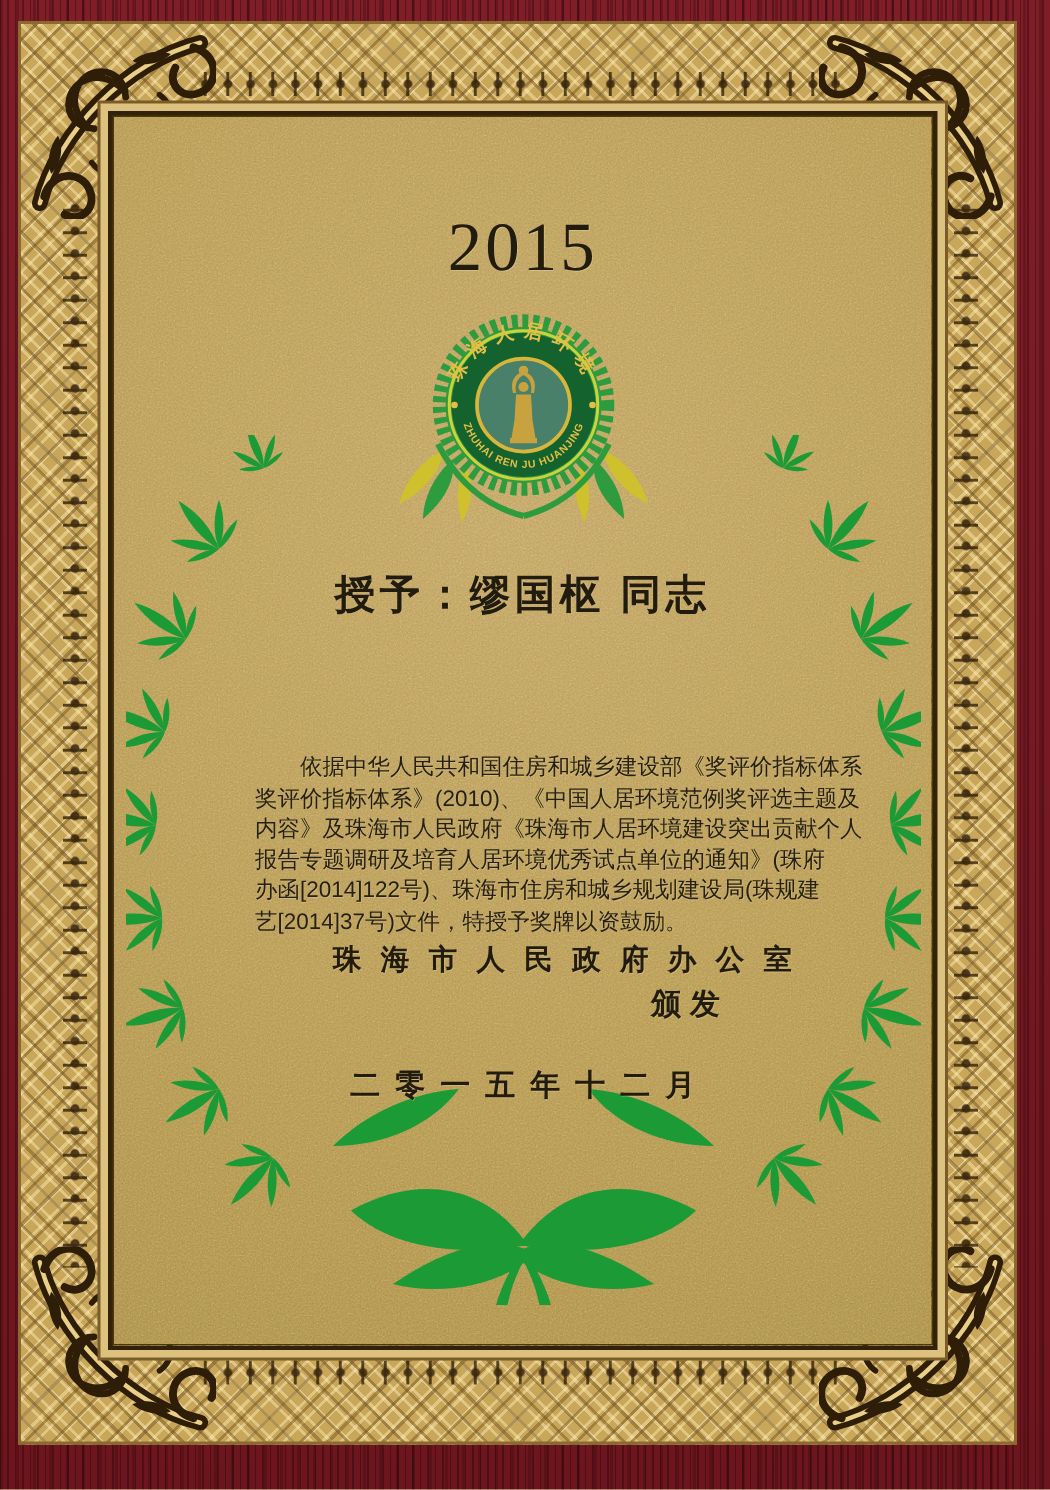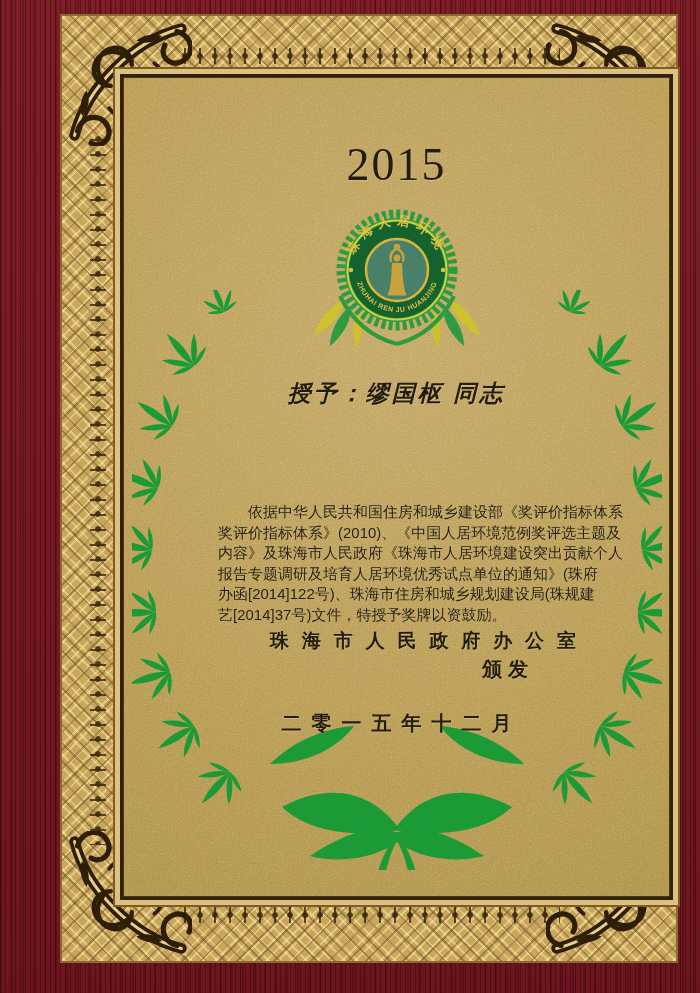--- a/index.html
+++ b/index.html
@@ -19,21 +19,20 @@
   
   .gold-border{
     position:absolute;top:14px;left:12px;right:22px;bottom:30px;
     background-color:#c9a75a;
     background-image:
       repeating-linear-gradient(45deg, rgba(110,80,30,.45) 0 2px, transparent 2px 13px),
       repeating-linear-gradient(-45deg, rgba(110,80,30,.45) 0 2px, transparent 2px 13px),
       repeating-linear-gradient(45deg, rgba(255,236,180,.45) 4px 6px, transparent 6px 13px),
       repeating-linear-gradient(-45deg, rgba(255,236,180,.45) 4px 6px, transparent 6px 13px);
     box-shadow:inset 0 0 0 2px #8a6a30;
-    margin-left:48px;
   }
   .corner-orn{position:absolute;width:128px;height:128px;}
   .corner-orn.tl{top:4px;left:4px;}
   .corner-orn.tr{top:4px;right:4px;transform:rotate(90deg);}
   .corner-orn.br{bottom:4px;right:4px;transform:rotate(180deg);}
   .corner-orn.bl{bottom:4px;left:4px;transform:rotate(270deg);}
 
   .motif{position:absolute;opacity:.9;}
   .motif.h{height:16px;left:118px;right:118px;
     background-image:
@@ -55,22 +54,22 @@
     position:absolute;left:63px;top:63px;width:545px;height:818px;
     background:radial-gradient(circle at 50% 32%, #c1a263 0%, #b49552 62%, #aa8c4b 100%);
     border:1px solid #4a360f;
     box-shadow:0 0 0 3px #33220a, 0 0 0 8px #dcc27e, 0 0 0 10px #7a5c28;
   }
   .grain{position:absolute;inset:0;width:100%;height:100%;mix-blend-mode:overlay;pointer-events:none;}
 
   .plaque-text{position:absolute;left:0;right:0;text-align:center;color:#221c0e;}
   .year{top:60px;font-family:"Liberation Serif","DejaVu Serif",serif;font-size:46px;letter-spacing:2px;
     text-shadow:.5px .5px 0 rgba(250,230,170,.35);}
-  .recipient{top:300px;font-size:23px;font-weight:bold;letter-spacing:3px;
-    text-shadow:.5px .5px 0 rgba(250,230,170,.3);font-style:italic;}
+  .recipient{top:300px;font-size:27px;font-weight:bold;letter-spacing:3px;
+    text-shadow:.5px .5px 0 rgba(250,230,170,.3);}
   .award-title{top:358px;font-size:23px;font-weight:bold;letter-spacing:1.5px;
     text-shadow:.5px .5px 0 rgba(250,230,170,.3);}
 
   .citation{position:absolute;left:94px;top:424px;width:376px;color:#262013;font-size:15px;line-height:20.5px;
     text-shadow:.4px .4px 0 rgba(250,230,170,.3);}
   .citation .line{white-space:nowrap;}
   .citation .line.first{text-indent:2em;}
 
   .issuers{position:absolute;left:146px;top:546px;width:306px;color:#221c0e;}
   .issuer-line{font-size:19px;font-weight:bold;line-height:33px;text-align:justify;text-align-last:justify;

